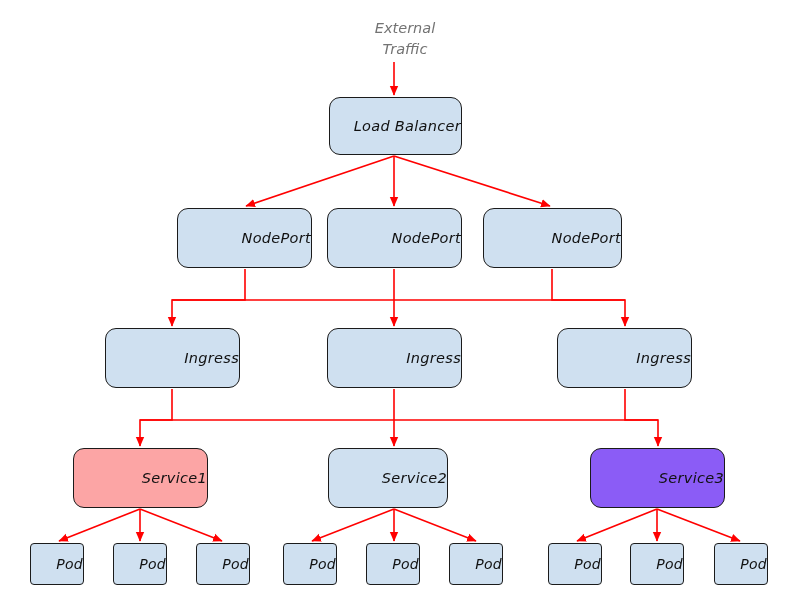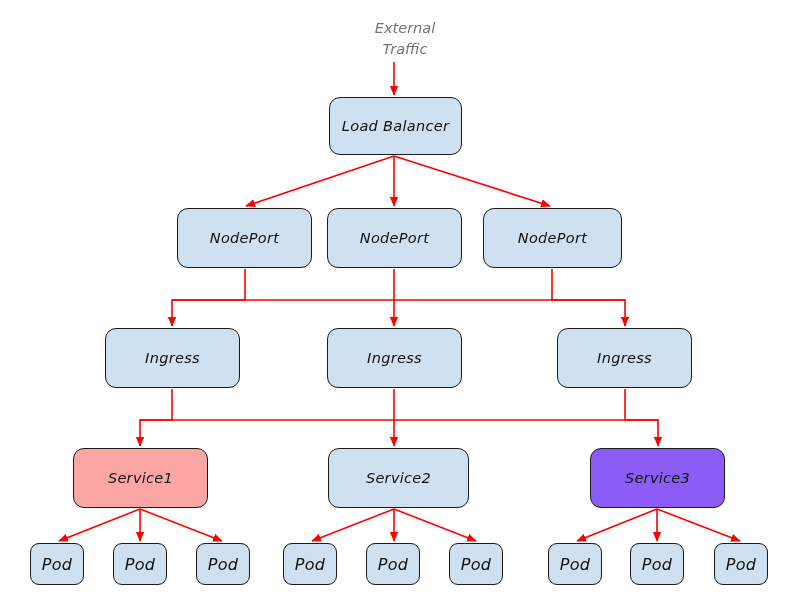--- a/index.html
+++ b/index.html
@@ -24,32 +24,32 @@
     pointer-events: none;
   }
   .node {
     position: absolute;
     box-sizing: border-box;
     background: #cfe0f0;
     border: 1.6px solid #1b1b1b;
     border-radius: 11px;
     display: flex;
     align-items: center;
-    justify-content: center;
+    justify-content: flex-end;
     color: #111111;
     font-family: "DejaVu Sans", sans-serif;
     font-style: italic;
     font-size: 14.5px;
     letter-spacing: 0.3px;
     white-space: nowrap;
     z-index: 2;
   }
   .node.pod {
-    border-radius: 9px;
-    font-size: 16px;
+    border-radius: 4px;
+    font-size: 14px;
   }
   .ext-label {
     position: absolute;
     text-align: center;
     color: #f00000;
     font-family: "DejaVu Sans", sans-serif;
     font-style: italic;
     font-size: 14.5px;
     line-height: 1.45;
     white-space: pre-line;
@@ -108,21 +108,21 @@
       </div>
       <div class="node" style="left: 327px; top: 328px; width: 135px; height: 60px; background: rgb(207, 224, 240); border-color: rgb(27, 27, 27);">
         <span>Ingress</span>
       </div>
       <div class="node" style="left: 557px; top: 328px; width: 135px; height: 60px; background: rgb(207, 224, 240); border-color: rgb(27, 27, 27);">
         <span>Ingress</span>
       </div>
       <div class="node" style="left: 73px; top: 448px; width: 135px; height: 60px; background: #fca5a5; border-color: rgb(27, 27, 27);">
         <span>Service1</span>
       </div>
-      <div class="node" style="left: 328px; top: 448px; width: 141px; height: 60px; background: rgb(207, 224, 240); border-color: rgb(27, 27, 27);">
+      <div class="node" style="left: 328px; top: 448px; width: 120px; height: 60px; background: rgb(207, 224, 240); border-color: rgb(27, 27, 27);">
         <span>Service2</span>
       </div>
       <div class="node" style="left: 590px; top: 448px; width: 135px; height: 60px; background: #8b5cf6; border-color: rgb(27, 27, 27);">
         <span>Service3</span>
       </div>
       <div class="node pod" style="left: 30px; top: 543px; width: 54px; height: 42px; background: rgb(207, 224, 240); border-color: rgb(27, 27, 27);">
         <span>Pod</span>
       </div>
       <div class="node pod" style="left: 113px; top: 543px; width: 54px; height: 42px; background: rgb(207, 224, 240); border-color: rgb(27, 27, 27);">
         <span>Pod</span>

